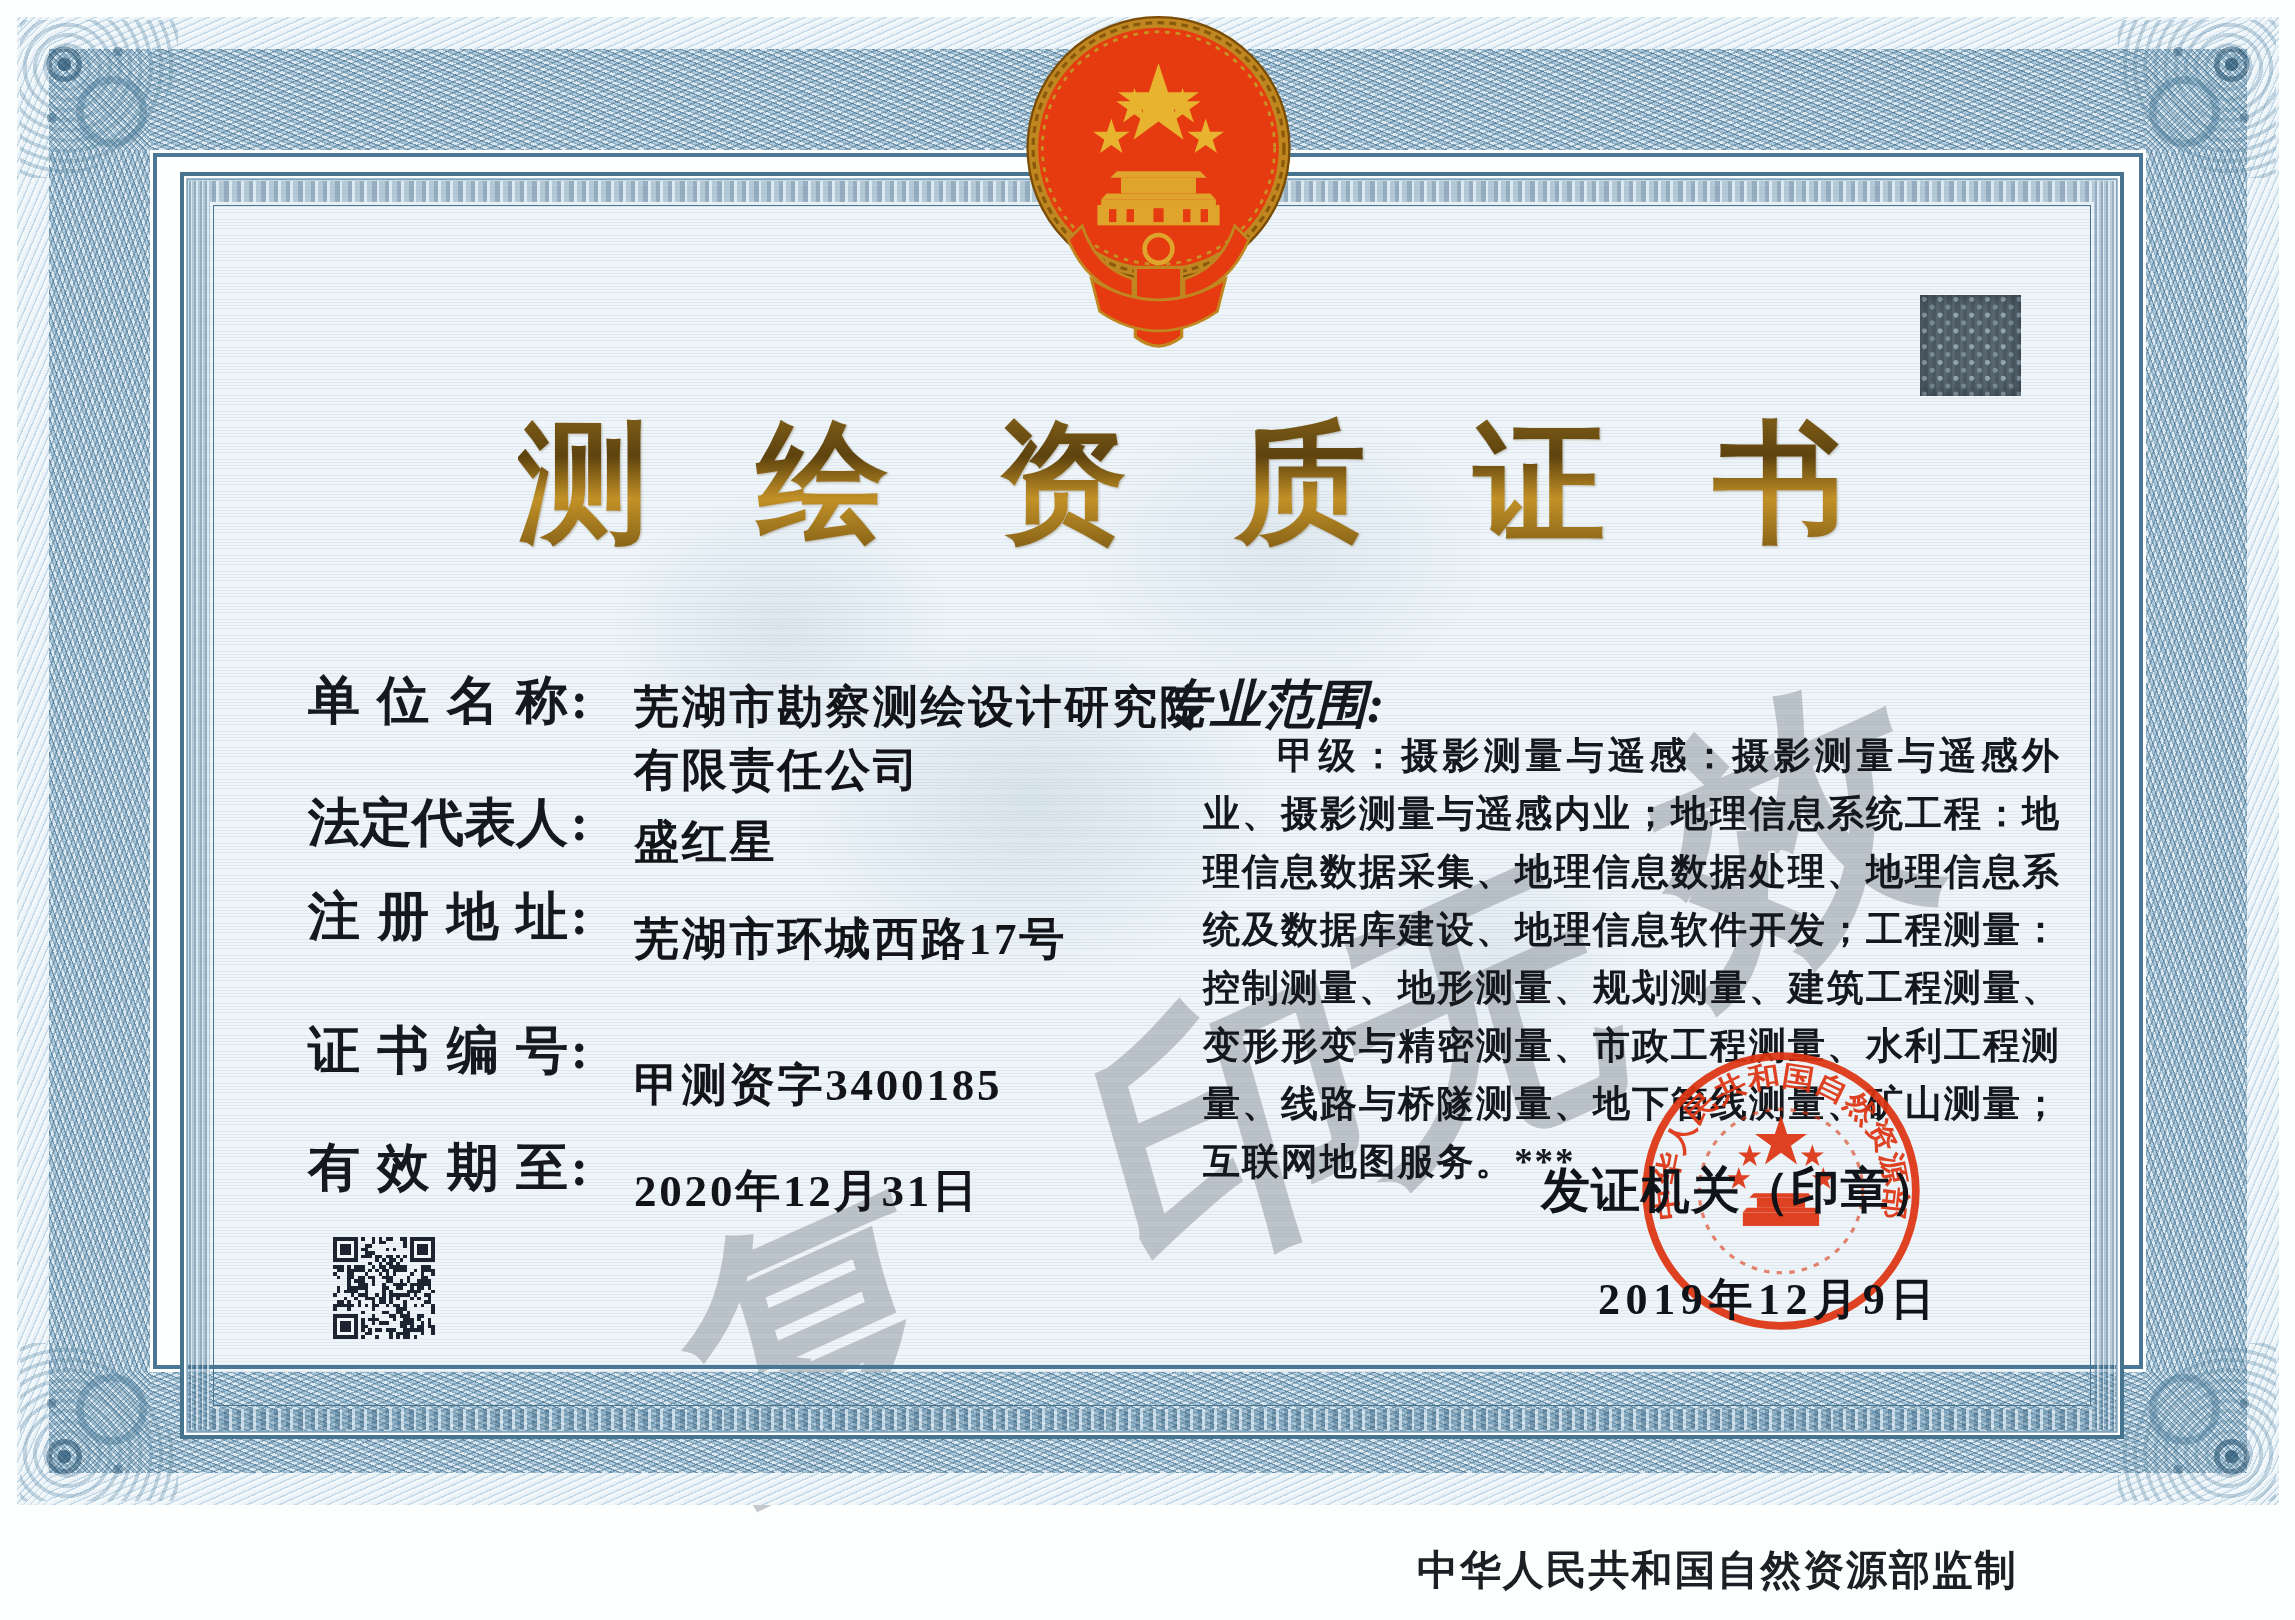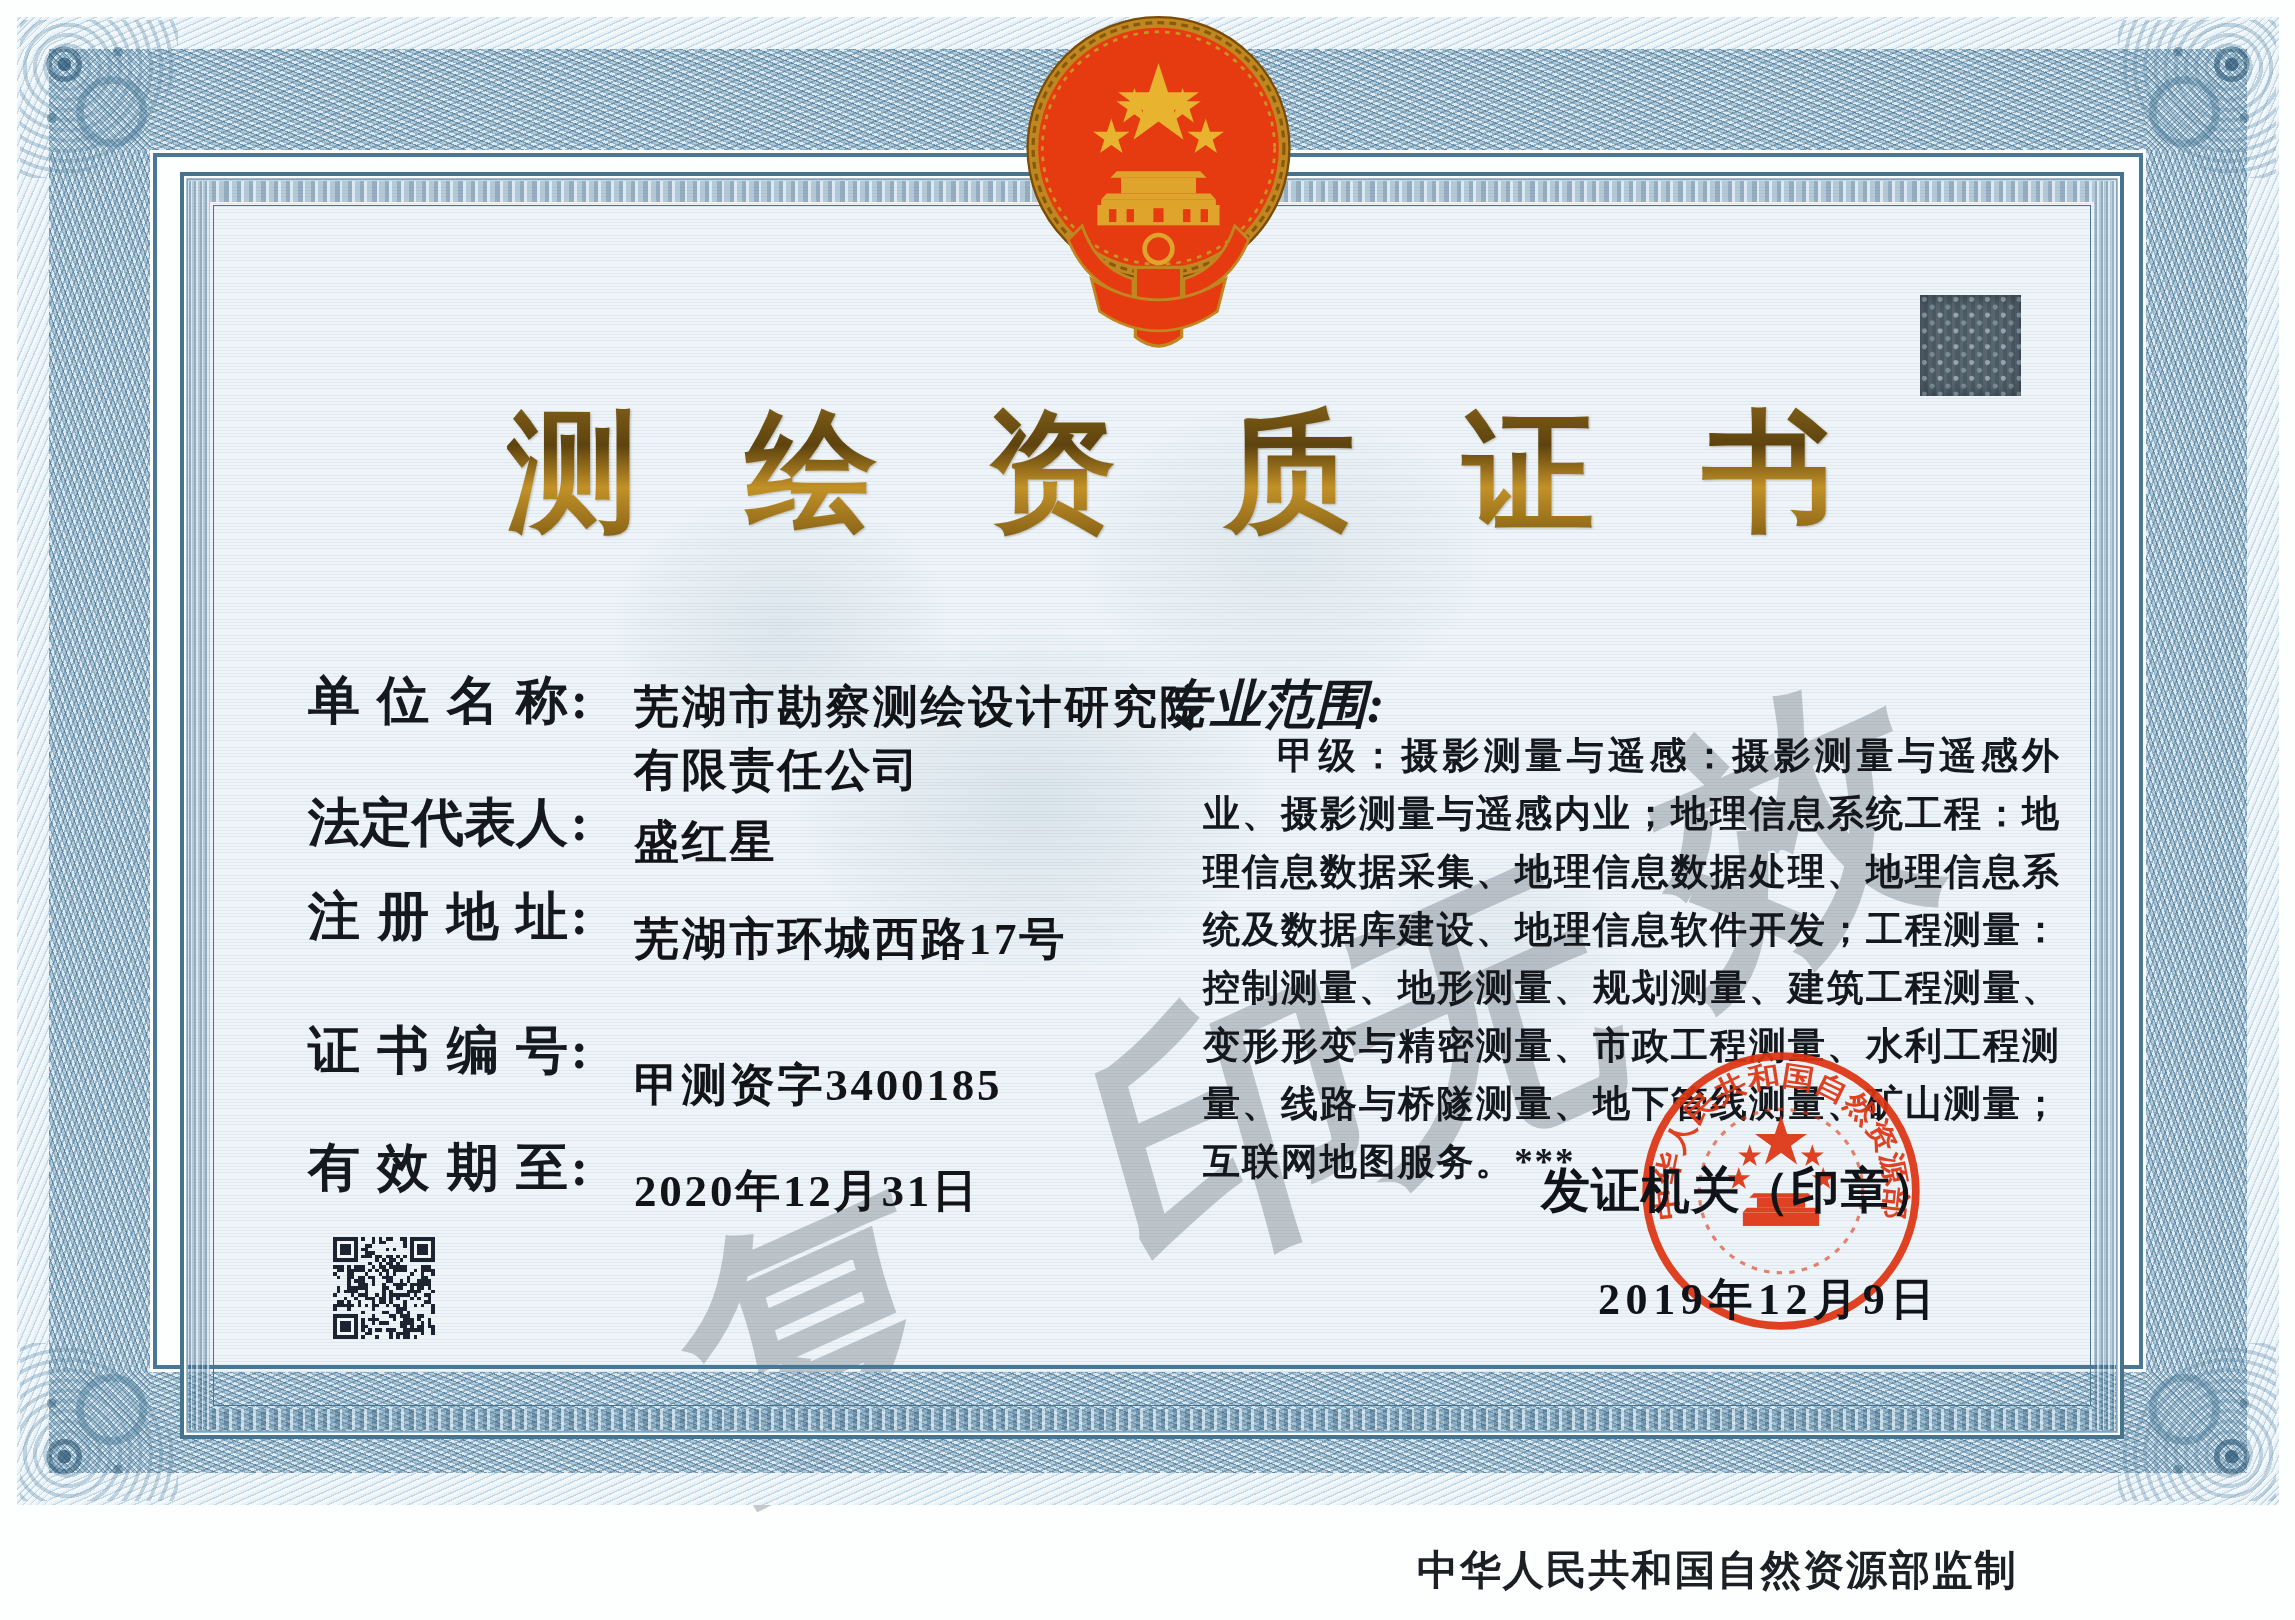--- a/index.html
+++ b/index.html
@@ -68,21 +68,21 @@
   .security-square{position:absolute;left:1920px;top:295px;width:101px;height:101px;z-index:4;
     background-color:#4c5a64;
     background-image:
       radial-gradient(circle at 4.2px 4.2px, #93a5b1 2.3px, transparent 2.8px),
       radial-gradient(circle at 12px 12px, #7c8e9a 2.3px, transparent 2.8px),
       repeating-linear-gradient(90deg, rgba(255,255,255,.07) 0 3.7px, transparent 3.7px 7.9px);
     background-size:15.8px 15.8px,15.8px 15.8px,auto;
     box-shadow:inset 0 0 15.8px rgba(10,20,30,.5);}
 
   
-  .title{position:absolute;left:503px;top:381px;z-index:4;margin:4px;white-space:nowrap;
+  .title{position:absolute;left:503px;top:381px;z-index:4;margin:15px;white-space:nowrap;
     font-size:131px;font-weight:700;letter-spacing:108px;
     background:linear-gradient(180deg,#8d691c 0%,#5e430e 34%,#c29127 58%,#6b4c10 100%);
     -webkit-background-clip:text;background-clip:text;color:transparent;
     filter:drop-shadow(1.4px 1.9px 0.9px rgba(70,48,4,.30));}
 
   
   .f-label{position:absolute;left:308px;z-index:4;white-space:nowrap;
     font-size:52px;font-weight:700;color:#15181c;}
   .f-label .lt{display:inline-block;width:260px;text-align:justify;text-align-last:justify;}
   .f-label .colon{font-weight:700;padding-left:2.8px;}

